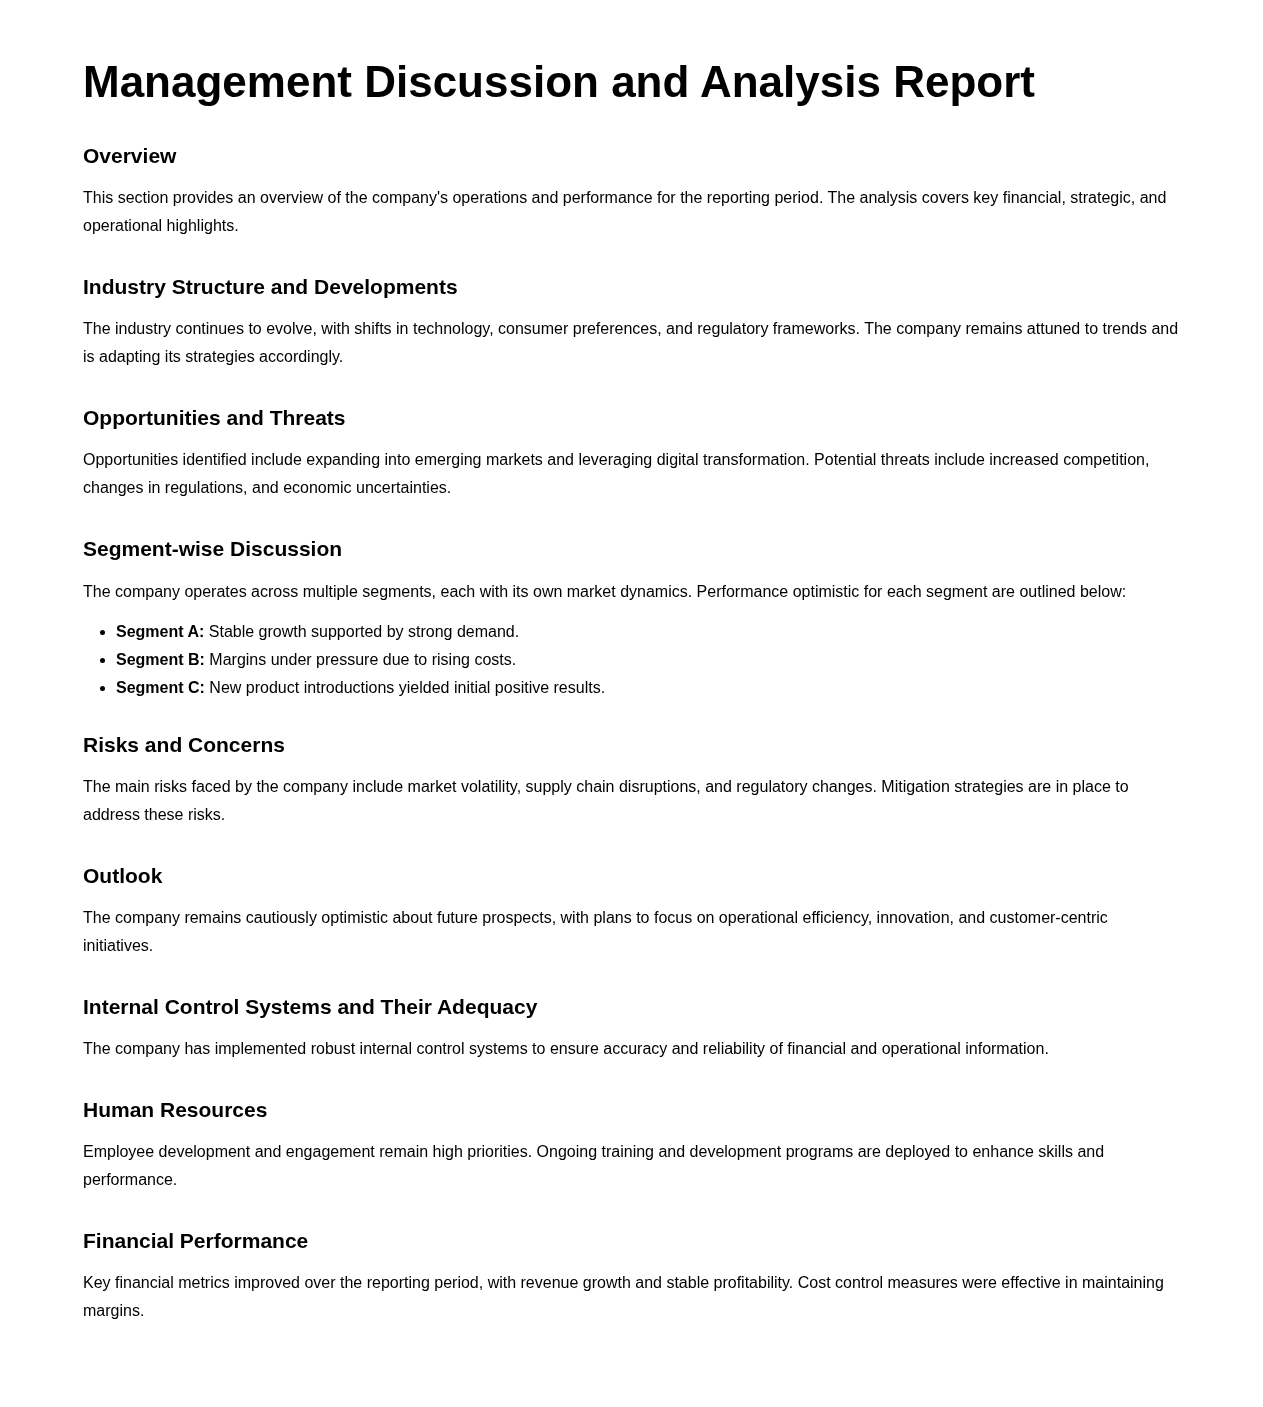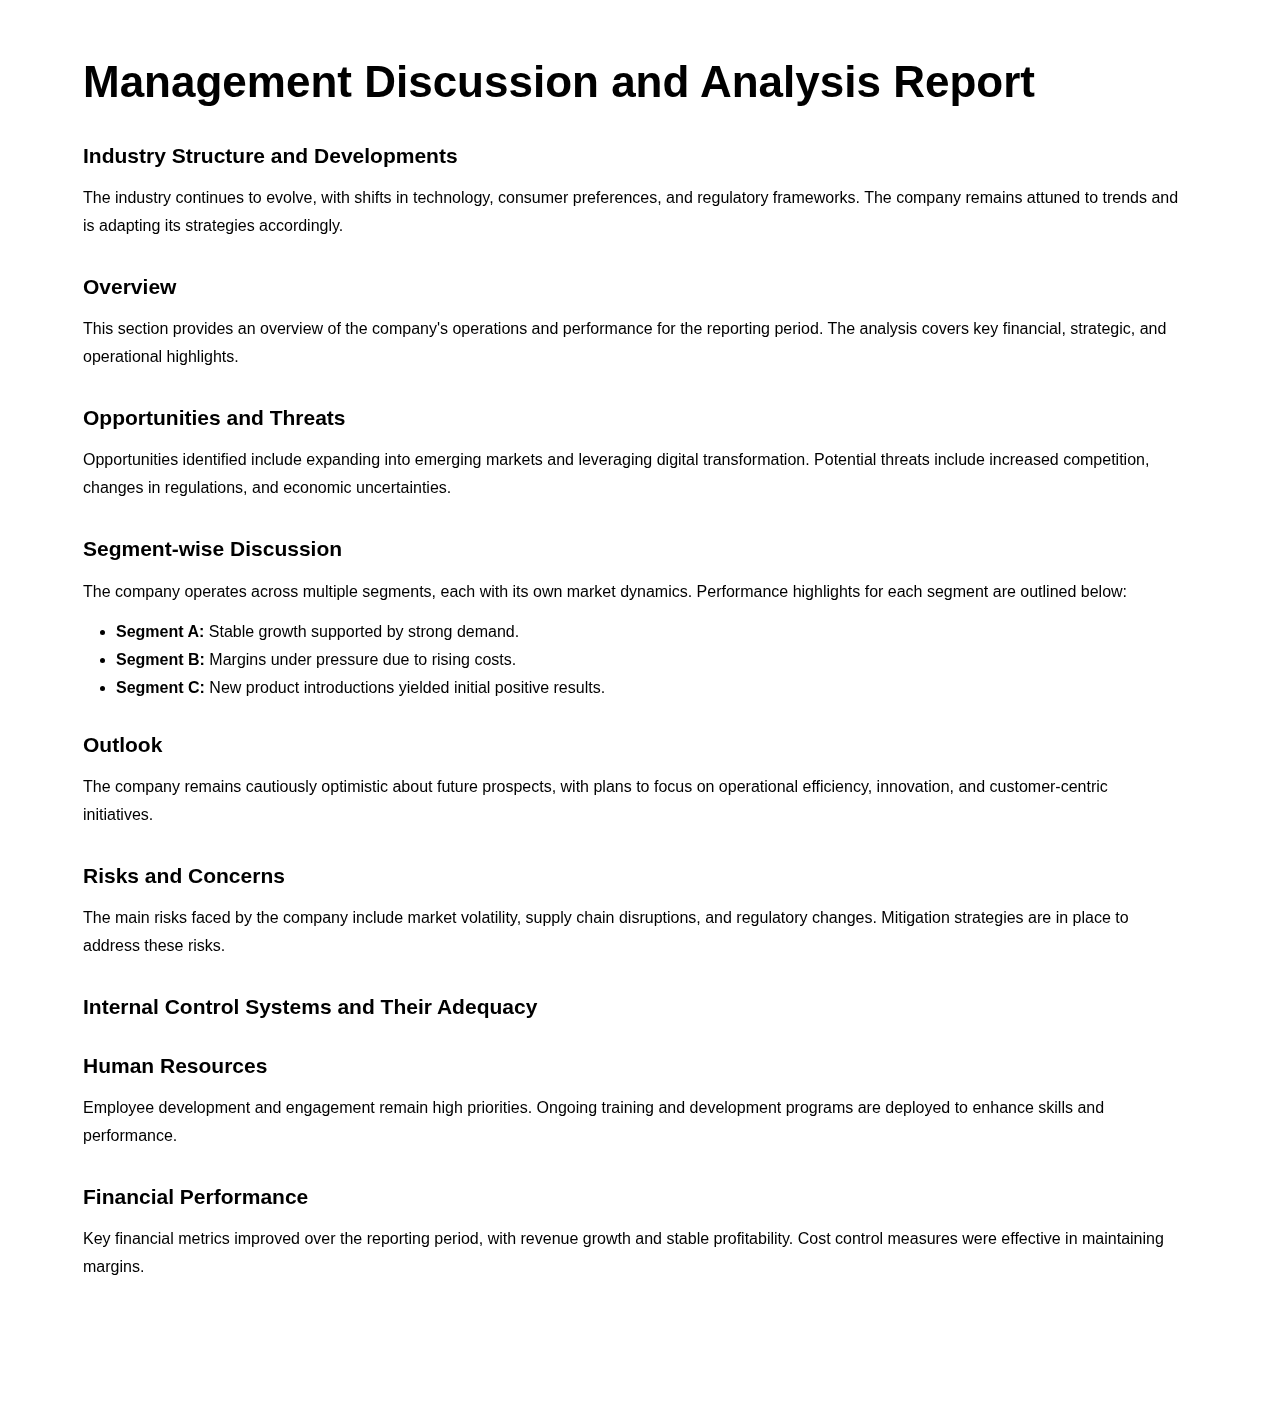--- a/index.html
+++ b/index.html
@@ -50,65 +50,66 @@
   }
 </style>
 </head>
 <body>
 
 <main class="doc">
 
   <h1 class="doc-title">Management Discussion and Analysis Report</h1>
 
   <section class="doc-section">
-    <h2 class="section-heading">Industry Structure and Developments</h2>
-    <p class="section-paragraph">The industry continues to evolve, with shifts in technology, consumer preferences, and regulatory frameworks. The company remains attuned to trends and is adapting its strategies accordingly.</p>
+    <h2 class="section-heading">Overview</h2>
+    <p class="section-paragraph">This section provides an overview of the company's operations and performance for the reporting period. The analysis covers key financial, strategic, and operational highlights.</p>
   </section>
 
   <section class="doc-section">
-    <h2 class="section-heading">Overview</h2>
-    <p class="section-paragraph">This section provides an overview of the company's operations and performance for the reporting period. The analysis covers key financial, strategic, and operational highlights.</p>
+    <h2 class="section-heading">Industry Structure and Developments</h2>
+    <p class="section-paragraph">The industry continues to evolve, with shifts in technology, consumer preferences, and regulatory frameworks. The company remains attuned to trends and is adapting its strategies accordingly.</p>
   </section>
 
   <section class="doc-section">
     <h2 class="section-heading">Opportunities and Threats</h2>
     <p class="section-paragraph">Opportunities identified include expanding into emerging markets and leveraging digital transformation. Potential threats include increased competition, changes in regulations, and economic uncertainties.</p>
   </section>
 
   <section class="doc-section">
     <h2 class="section-heading">Segment-wise Discussion</h2>
-    <p class="section-paragraph">The company operates across multiple segments, each with its own market dynamics. Performance highlights for each segment are outlined below:</p>
+    <p class="section-paragraph">The company operates across multiple segments, each with its own market dynamics. Performance optimistic for each segment are outlined below:</p>
     <ul class="bullet-list">
       <li>
         <span class="bullet-label">Segment A:</span>
         <span>Stable growth supported by strong demand.</span>
       </li>
       <li>
         <span class="bullet-label">Segment B:</span>
         <span>Margins under pressure due to rising costs.</span>
       </li>
       <li>
         <span class="bullet-label">Segment C:</span>
         <span>New product introductions yielded initial positive results.</span>
       </li>
     </ul>
   </section>
 
   <section class="doc-section">
+    <h2 class="section-heading">Risks and Concerns</h2>
+    <p class="section-paragraph">The main risks faced by the company include market volatility, supply chain disruptions, and regulatory changes. Mitigation strategies are in place to address these risks.</p>
+  </section>
+
+  <section class="doc-section">
     <h2 class="section-heading">Outlook</h2>
     <p class="section-paragraph">The company remains cautiously optimistic about future prospects, with plans to focus on operational efficiency, innovation, and customer-centric initiatives.</p>
   </section>
 
   <section class="doc-section">
-    <h2 class="section-heading">Risks and Concerns</h2>
-    <p class="section-paragraph">The main risks faced by the company include market volatility, supply chain disruptions, and regulatory changes. Mitigation strategies are in place to address these risks.</p>
-  </section>
-
-  <section class="doc-section">
     <h2 class="section-heading">Internal Control Systems and Their Adequacy</h2>
+    <p class="section-paragraph">The company has implemented robust internal control systems to ensure accuracy and reliability of financial and operational information.</p>
   </section>
 
   <section class="doc-section">
     <h2 class="section-heading">Human Resources</h2>
     <p class="section-paragraph">Employee development and engagement remain high priorities. Ongoing training and development programs are deployed to enhance skills and performance.</p>
   </section>
 
   <section class="doc-section">
     <h2 class="section-heading">Financial Performance</h2>
     <p class="section-paragraph">Key financial metrics improved over the reporting period, with revenue growth and stable profitability. Cost control measures were effective in maintaining margins.</p>

